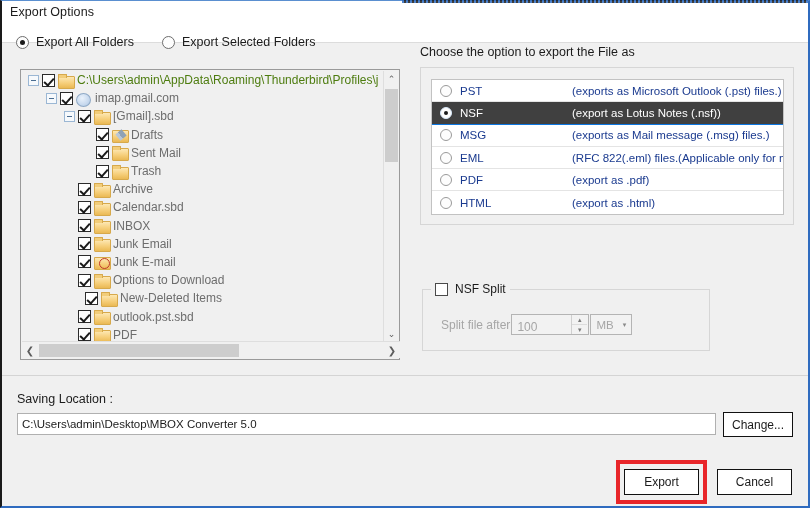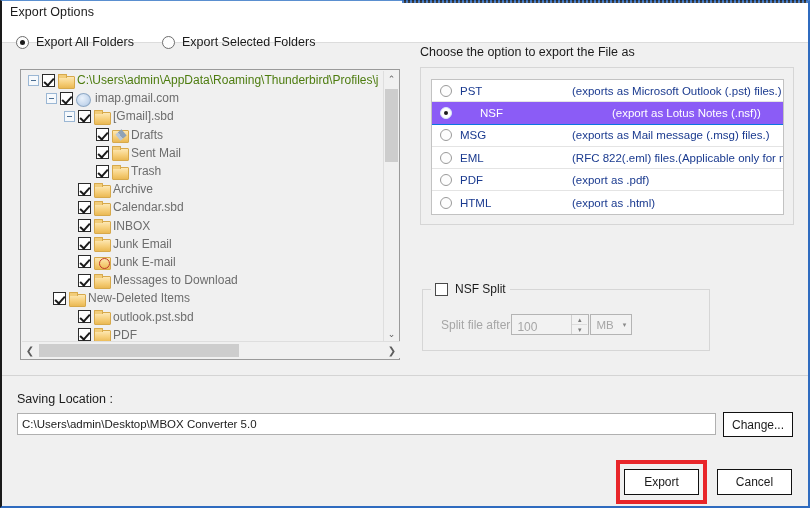--- a/index.html
+++ b/index.html
@@ -262,24 +262,23 @@
     height: 22.3px;
     display: flex;
     align-items: center;
     border-bottom: 1px solid #e4e4e4;
     font-size: 11.5px;
     color: #1a3a8f;
     cursor: default;
   }
   .fmt-row:last-child { border-bottom: none; }
   .fmt-row.selected {
-    background: #8b5cf6;
+    background: #404040;
     color: #ffffff;
     border-bottom-color: #0c76e0;
-    gap: 20px;
   }
   .fmt-row .rb2 {
     width: 12px; height: 12px;
     border-radius: 50%;
     border: 1px solid #9a9a9a;
     background: #fdfdfd;
     margin: 0 8px 0 8px;
     flex: none;
     position: relative;
   }
@@ -510,23 +509,23 @@
         <div class="tnode" style="padding-left: 42px;">
           <span style="width: 14px; flex: 0 0 auto;"></span>
           <span class="cb checked"></span>
           <span class="fico junk"></span>
           <span class="lbl">Junk E-mail</span>
         </div>
         <div class="tnode" style="padding-left: 42px;">
           <span style="width: 14px; flex: 0 0 auto;"></span>
           <span class="cb checked"></span>
           <span class="fico"></span>
-          <span class="lbl">Messages to Download</span>
-        </div>
-        <div class="tnode" style="padding-left: 17px;">
+          <span class="lbl">Options to Download</span>
+        </div>
+        <div class="tnode" style="padding-left: 49px;">
           <span style="width: 14px; flex: 0 0 auto;"></span>
           <span class="cb checked"></span>
           <span class="fico"></span>
           <span class="lbl">New-Deleted Items</span>
         </div>
         <div class="tnode" style="padding-left: 42px;">
           <span style="width: 14px; flex: 0 0 auto;"></span>
           <span class="cb checked"></span>
           <span class="fico"></span>
           <span class="lbl">outlook.pst.sbd</span>

